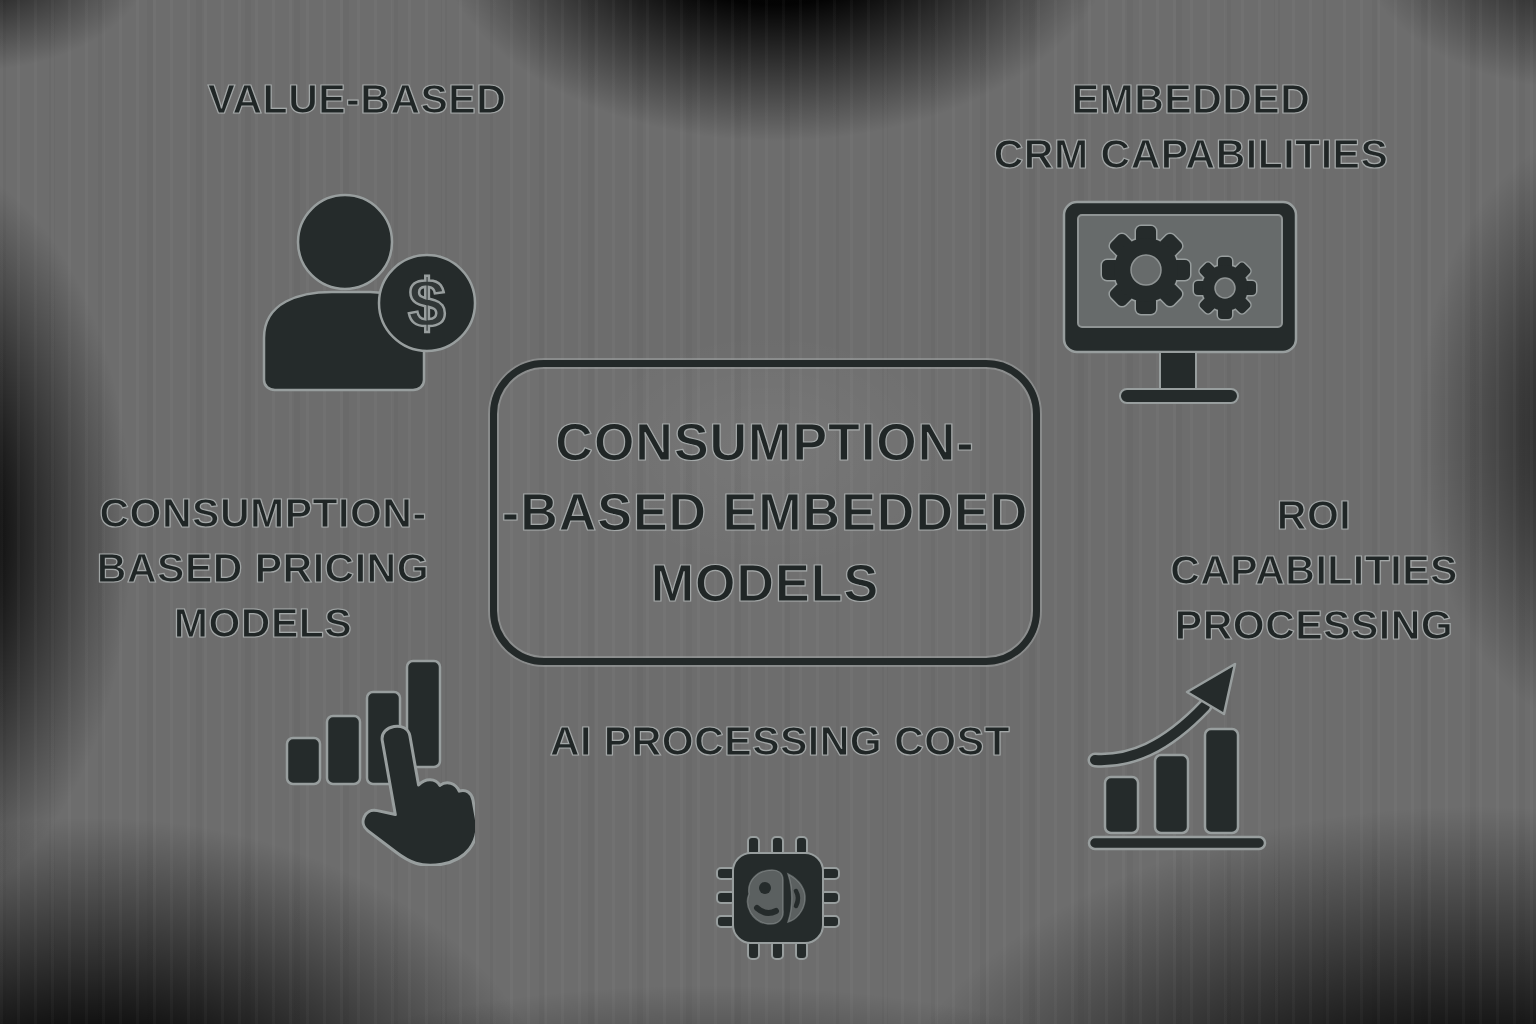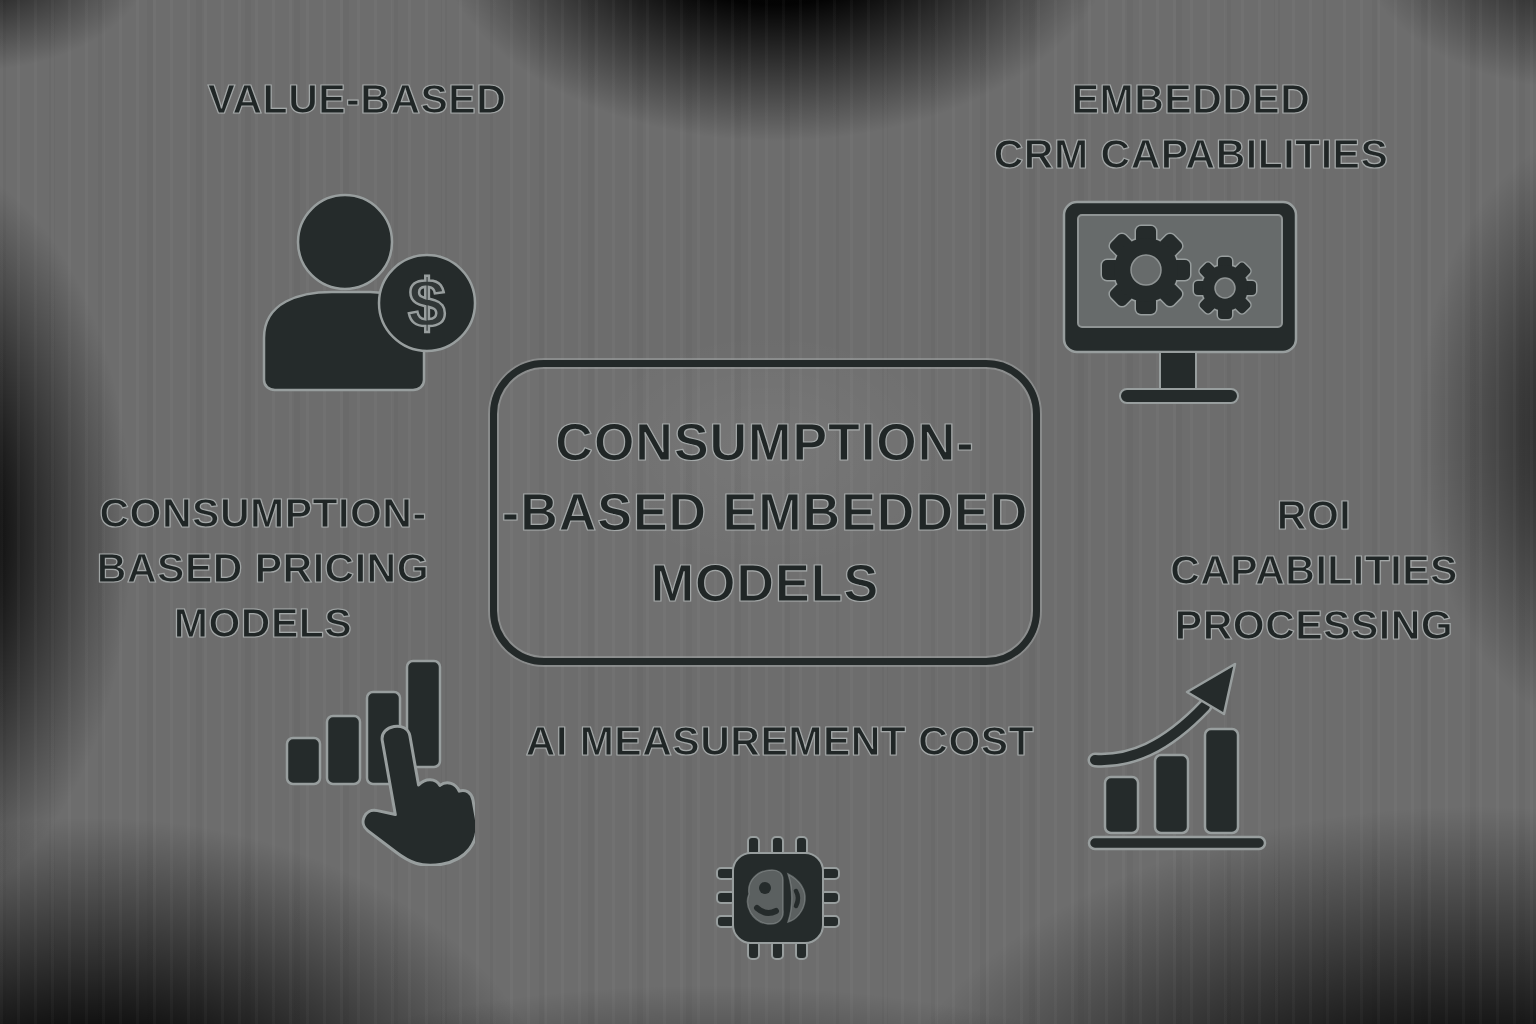--- a/index.html
+++ b/index.html
@@ -174,21 +174,21 @@
 
   <div class="center-box">
     <div class="label center-label">
       <div>CONSUMPTION-</div>
       <div>-BASED EMBEDDED</div>
       <div>MODELS</div>
     </div>
   </div>
 
   <div class="label satellite" style="left:510px;top:714px;width:540px;">
-    <div>AI MEASUREMENT COST</div>
+    <div>AI PROCESSING COST</div>
   </div>
   <svg class="icon" style="left:716px;top:836px;" width="124" height="124" viewBox="0 0 124 124">
     <g fill="#252b2b" stroke="#989e9e" stroke-width="2">
       <rect x="32" y="1" width="11" height="18" rx="4"></rect>
       <rect x="56" y="1" width="11" height="18" rx="4"></rect>
       <rect x="80" y="1" width="11" height="18" rx="4"></rect>
       <rect x="32" y="105" width="11" height="18" rx="4"></rect>
       <rect x="56" y="105" width="11" height="18" rx="4"></rect>
       <rect x="80" y="105" width="11" height="18" rx="4"></rect>
       <rect x="1" y="32" width="18" height="11" rx="4"></rect>

